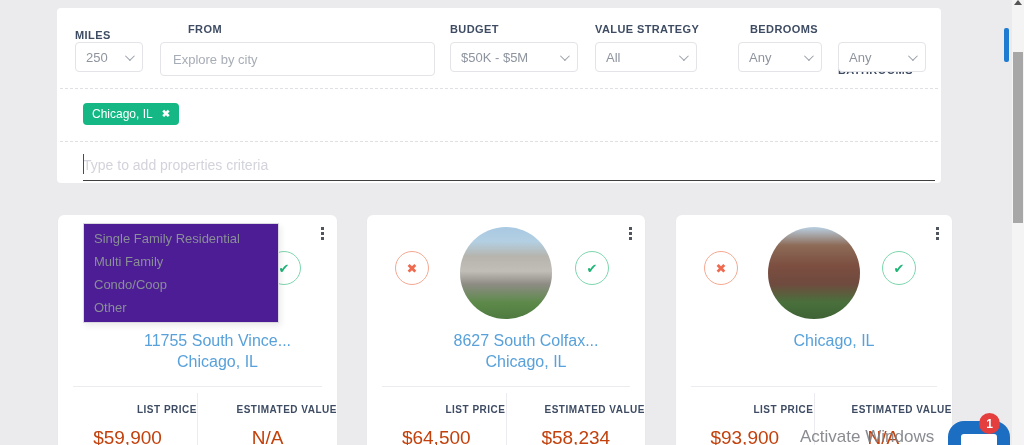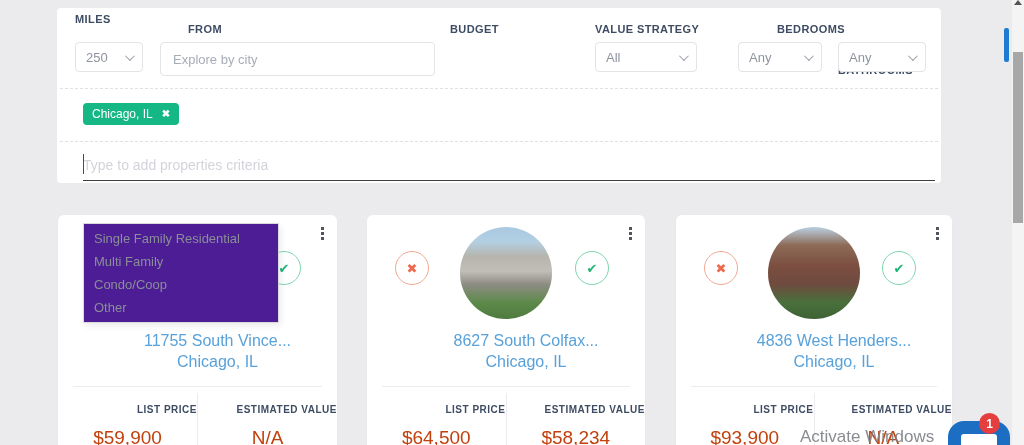--- a/index.html
+++ b/index.html
@@ -82,38 +82,42 @@
                border-left:4px solid transparent; border-right:4px solid transparent;
                border-bottom:5px solid #555; }
 </style>
 </head>
 <body>
 
 <div id="app">
 
   <div class="panel">
 
-    <div class="flabel" style="left:18px; top:5px;">MILES</div>
+    <div class="flabel" style="left:18px; top:21px;">MILES</div>
     <div class="fselect" style="left:18px; top:34px; width:68px;">
       <span>250</span>
       <span class="chev"></span>
     </div>
 
     <div class="flabel" style="left:103px; top:15px;margin-left:28px;">FROM</div>
     <input class="finput" style="left: 103px; top: 34px; width: 275px;" type="text" placeholder="Explore by city">
 
     <div class="flabel" style="left:393px; top:15px;">BUDGET</div>
+    <div class="fselect" style="left:393px; top:34px; width:128px;">
+      <span>$50K - $5M</span>
+      <span class="chev"></span>
+    </div>
 
     <div class="flabel" style="left:538px; top:15px;">VALUE STRATEGY</div>
     <div class="fselect" style="left:538px; top:34px; width:102px;">
       <span>All</span>
       <span class="chev"></span>
     </div>
 
-    <div class="flabel" style="left:708px; top:15px;padding-left:12px;">BEDROOMS</div>
+    <div class="flabel" style="left:681px; top:15px;padding-left:12px;">BEDROOMS</div>
     <div class="fselect" style="left:681px; top:34px; width:84px;">
       <span>Any</span>
       <span class="chev"></span>
     </div>
 
     <div class="flabel" style="left:781px; top:15px;margin-top:41px;">BATHROOMS</div>
     <div class="fselect" style="left:781px; top:34px; width:88px;">
       <span>Any</span>
       <span class="chev"></span>
     </div>
@@ -195,21 +199,20 @@
   <div class="card" style="left:676px; width:276px;">
     <div class="kebab">
         <i></i>
         <i></i>
         <i></i>
       </div>
     <div class="circle-btn btn-x">✖</div>
     <div class="circle-btn btn-check">✔</div>
     <div class="photo photo-3"></div>
     <div class="addr">
-      <div class="line">4836 West Henders...</div>
       <div class="line">Chicago, IL</div>
     </div>
     <div class="card-divider"></div>
     <div class="stats">
       <div class="stat">
         <div class="stat-label">LIST PRICE</div>
         <div class="stat-value">$93,900</div>
       </div>
       <div class="stat">
         <div class="stat-label">ESTIMATED VALUE</div>

